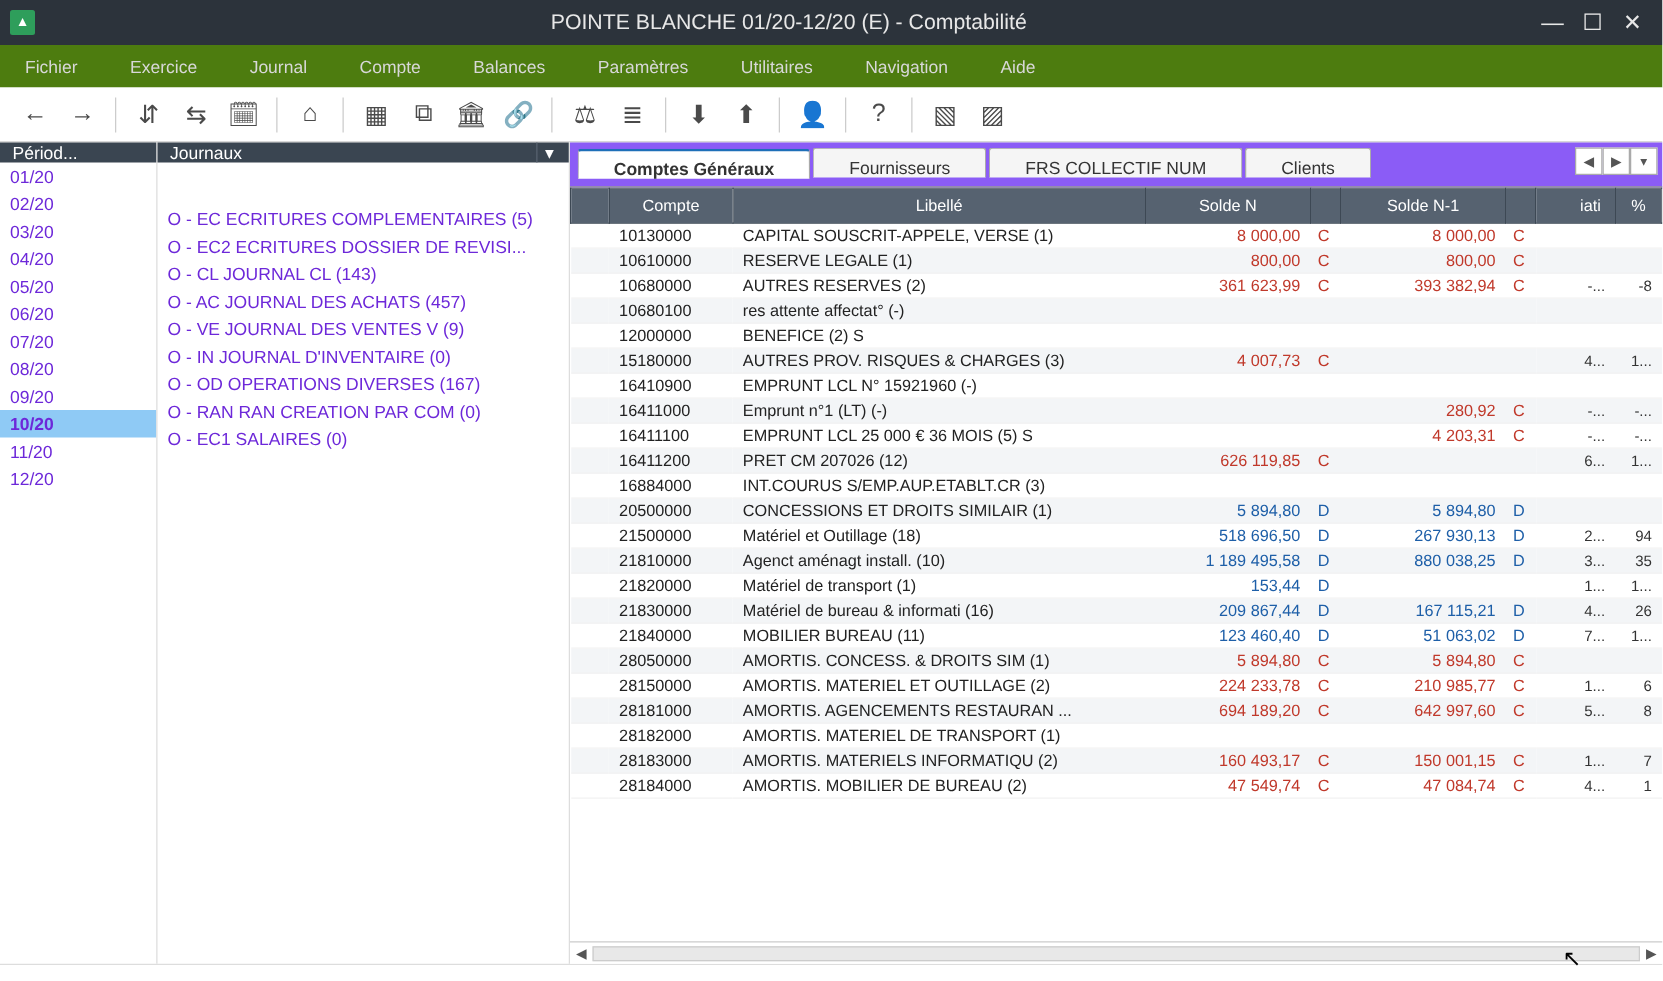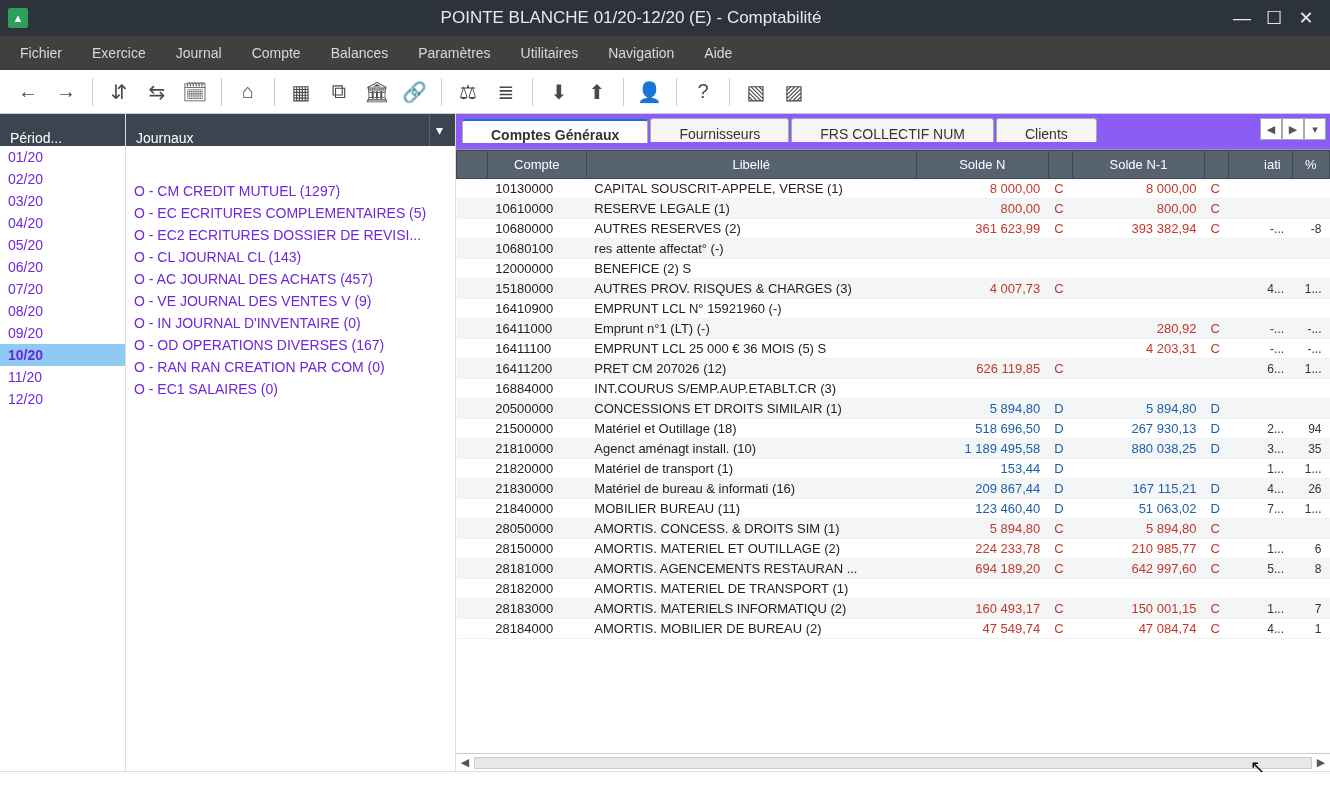--- a/index.html
+++ b/index.html
@@ -3,34 +3,34 @@
 <meta charset="utf-8">
 <style>
 * { box-sizing: border-box; margin: 0; padding: 0; }
 body { font-family: Arial, sans-serif; font-size: 13px; background: #fff; width: 1330px; height: 785px; overflow: hidden; }
 
 .titlebar { height: 36px; background: #2c333b; color: #e8e8e8; display: flex; align-items: center; padding: 0 8px; }
 .titlebar .app-icon { width: 20px; height: 20px; background: #2e9e5b; border-radius: 2px; margin-right: 8px; display:flex;align-items:center;justify-content:center;color:#fff;font-size:11px; }
 .titlebar .title { flex: 1; text-align: center; font-size: 17px; }
 .titlebar .win-btn { width: 32px; height: 32px; display:flex;align-items:center;justify-content:center; color:#e8e8e8; font-size:18px; cursor:pointer; }
 
-.menubar { height: 34px; background: #404040; color: #d8d8d8; display: flex; align-items: center; padding: 0 8px; gap: 6px; font-size: 14px; }
+.menubar { height: 34px; background: #4d7c0f; color: #d8d8d8; display: flex; align-items: center; padding: 0 8px; gap: 18px; font-size: 14px; }
 .menubar .menu-item { padding: 6px 12px; cursor: pointer; }
 
 .toolbar { height: 44px; background: #fff; border-bottom: 1px solid #ccc; display: flex; align-items: center; padding: 0 10px; gap: 2px; }
 .toolbar .tool-btn { width: 36px; height: 36px; display:flex;align-items:center;justify-content:center; color:#4a4a4a; cursor:pointer; font-size:20px; }
 .toolbar .sep { width:1px; height:28px; background:#ccc; margin:0 6px; }
 
 .content { display:flex; height: calc(785px - 36px - 34px - 44px - 14px); }
 
 .col-periods { width:126px; border-right:1px solid #ddd; display:flex; flex-direction:column; }
 .col-journals { width:330px; border-right:1px solid #ddd; display:flex; flex-direction:column;gap:34px; }
 .col-main { flex:1; display:flex; flex-direction:column; }
 
-.panel-header { background:#3a4551; color:#fff; height:32px; display:flex; align-items:flex-end; padding:0 10px; font-size:14px; position:relative; }
+.panel-header { background:#3a4551; color:#fff; height:16px; display:flex; align-items:flex-start; padding:0 10px; font-size:14px; position:relative; }
 .panel-header .dropdown-arrow { position:absolute; right:6px; top:0; bottom:0; width:20px; display:flex;align-items:center;justify-content:center; border-left:1px solid #586370; cursor:pointer; }
 
 .list { overflow-y:auto; flex:1; }
 .list-item { padding:3px 8px; cursor:pointer; font-size:14px; color:#6d28d9; white-space:nowrap; overflow:hidden; text-overflow:ellipsis; }
 .list-item.selected { background:#8fcaf5; font-weight:bold; }
 
 .tabs-row { display:flex; align-items:flex-start; height:36px; border-bottom:1px solid #999; background:#8b5cf6; padding-left:6px; padding-top:4px;gap:16px; }
 .tab { padding:6px 28px 0 28px; border:1px solid #aaa; border-bottom:none; margin-right:2px; background:#f5f5f5; cursor:pointer; font-size:14px; color:#333; display:flex;align-items:center; border-radius:3px 3px 0 0; }
 .tab.active { background:#fff; font-weight:bold; border-top:2px solid #1e6fb8; position:relative; top:1px; }
 .tabs-nav { margin-left:auto; display:flex; align-items:center; gap:0; padding-right:4px; }
@@ -127,21 +127,20 @@
         <div class="list-item">12/20</div>
       </div>
   </div>
 
   <div class="col-journals">
     <div class="panel-header">
       <span>Journaux</span>
       <span class="dropdown-arrow">▾</span>
     </div>
     <div class="list" id="journals-list">
-        <div class="list-item">O - CM CREDIT MUTUEL (1297)</div>
         <div class="list-item">O - EC ECRITURES COMPLEMENTAIRES (5)</div>
         <div class="list-item">O - EC2 ECRITURES DOSSIER DE REVISI...</div>
         <div class="list-item">O - CL JOURNAL CL (143)</div>
         <div class="list-item">O - AC JOURNAL DES ACHATS (457)</div>
         <div class="list-item">O - VE JOURNAL DES VENTES V (9)</div>
         <div class="list-item">O - IN JOURNAL D'INVENTAIRE (0)</div>
         <div class="list-item">O - OD OPERATIONS DIVERSES (167)</div>
         <div class="list-item">O - RAN RAN CREATION PAR COM (0)</div>
         <div class="list-item">O - EC1 SALAIRES (0)</div>
       </div>

